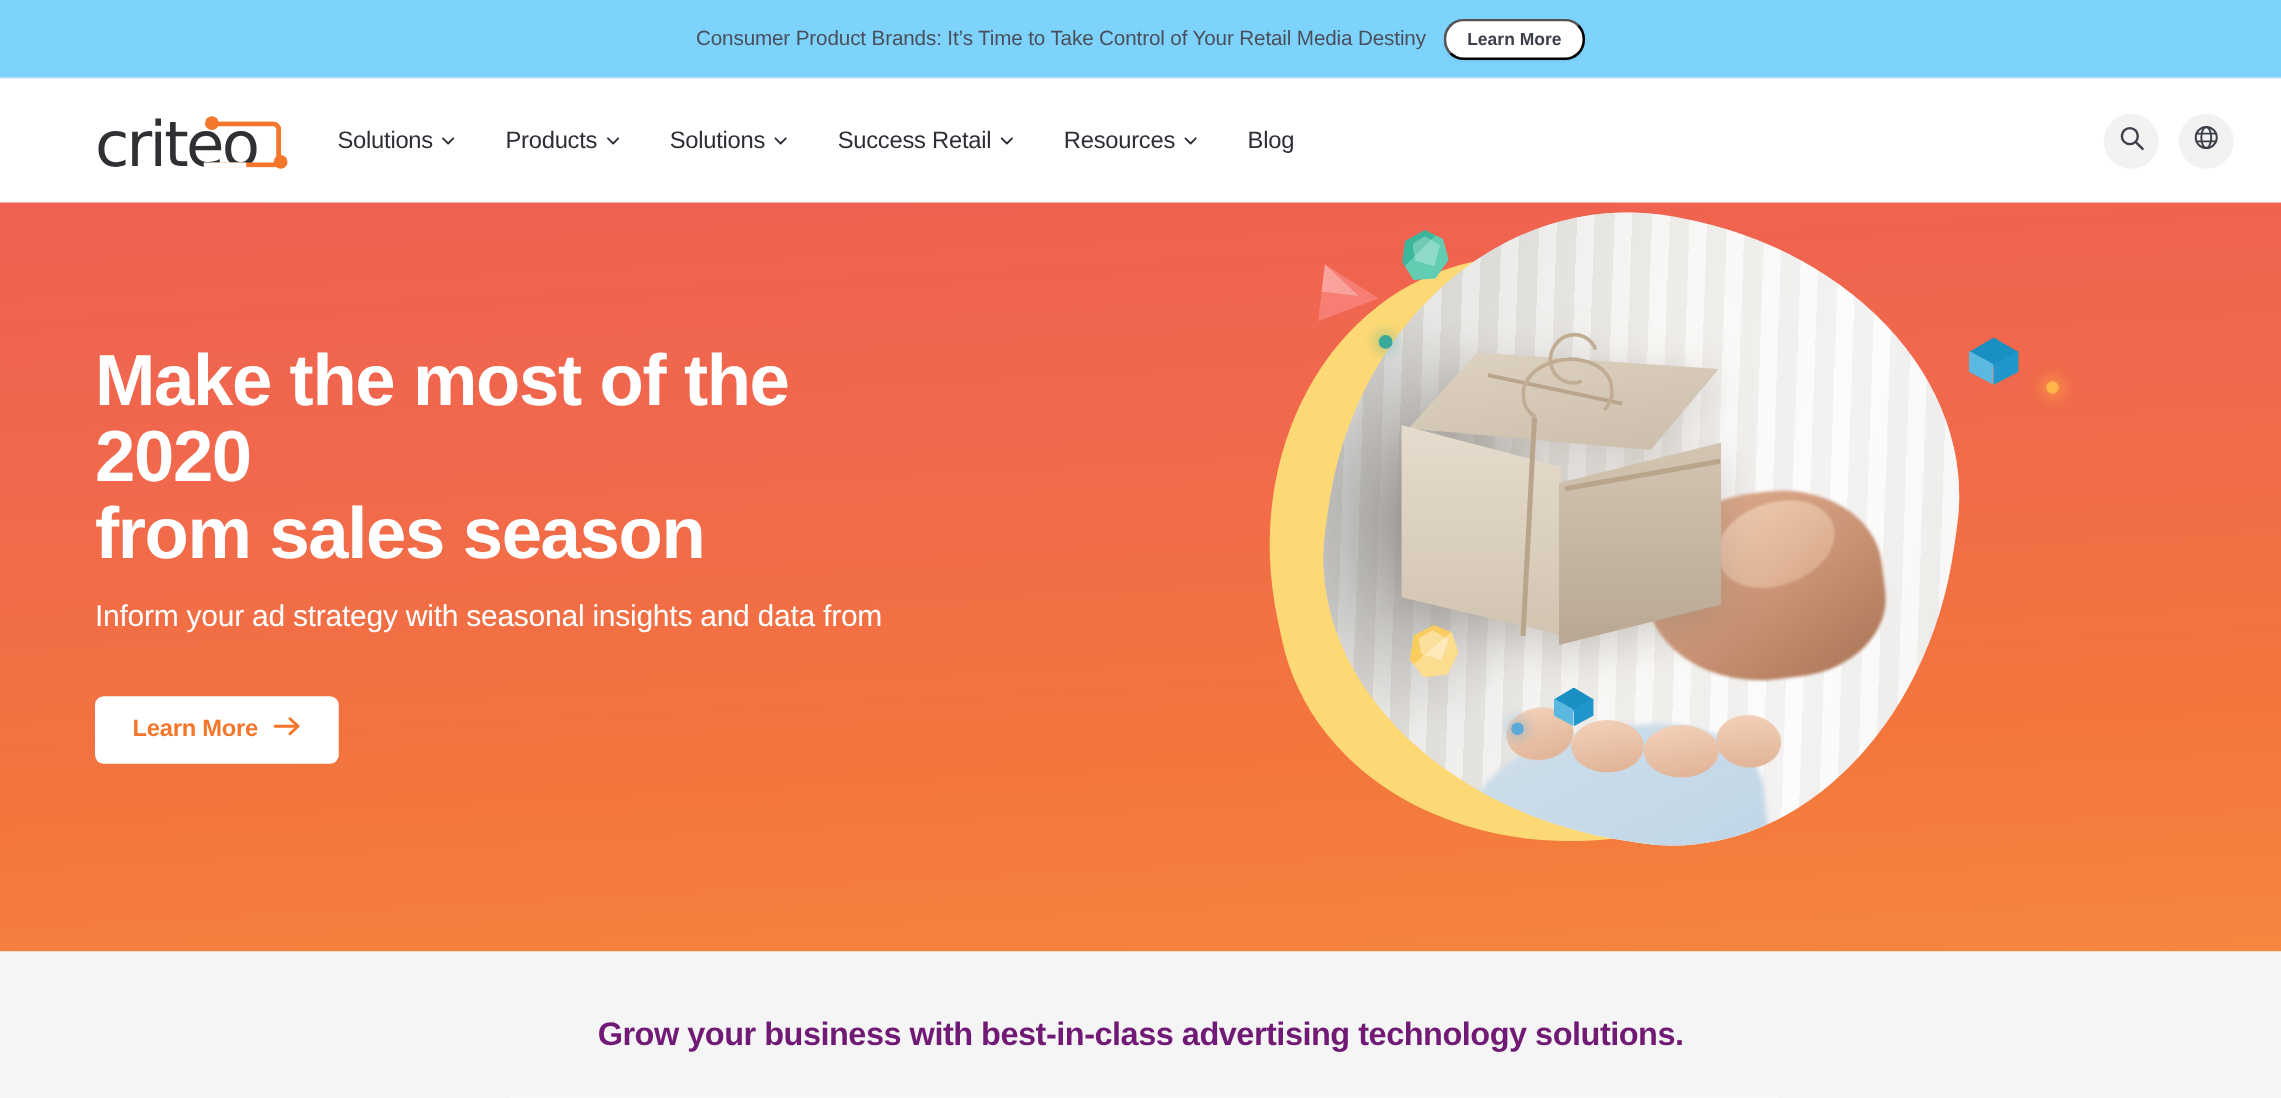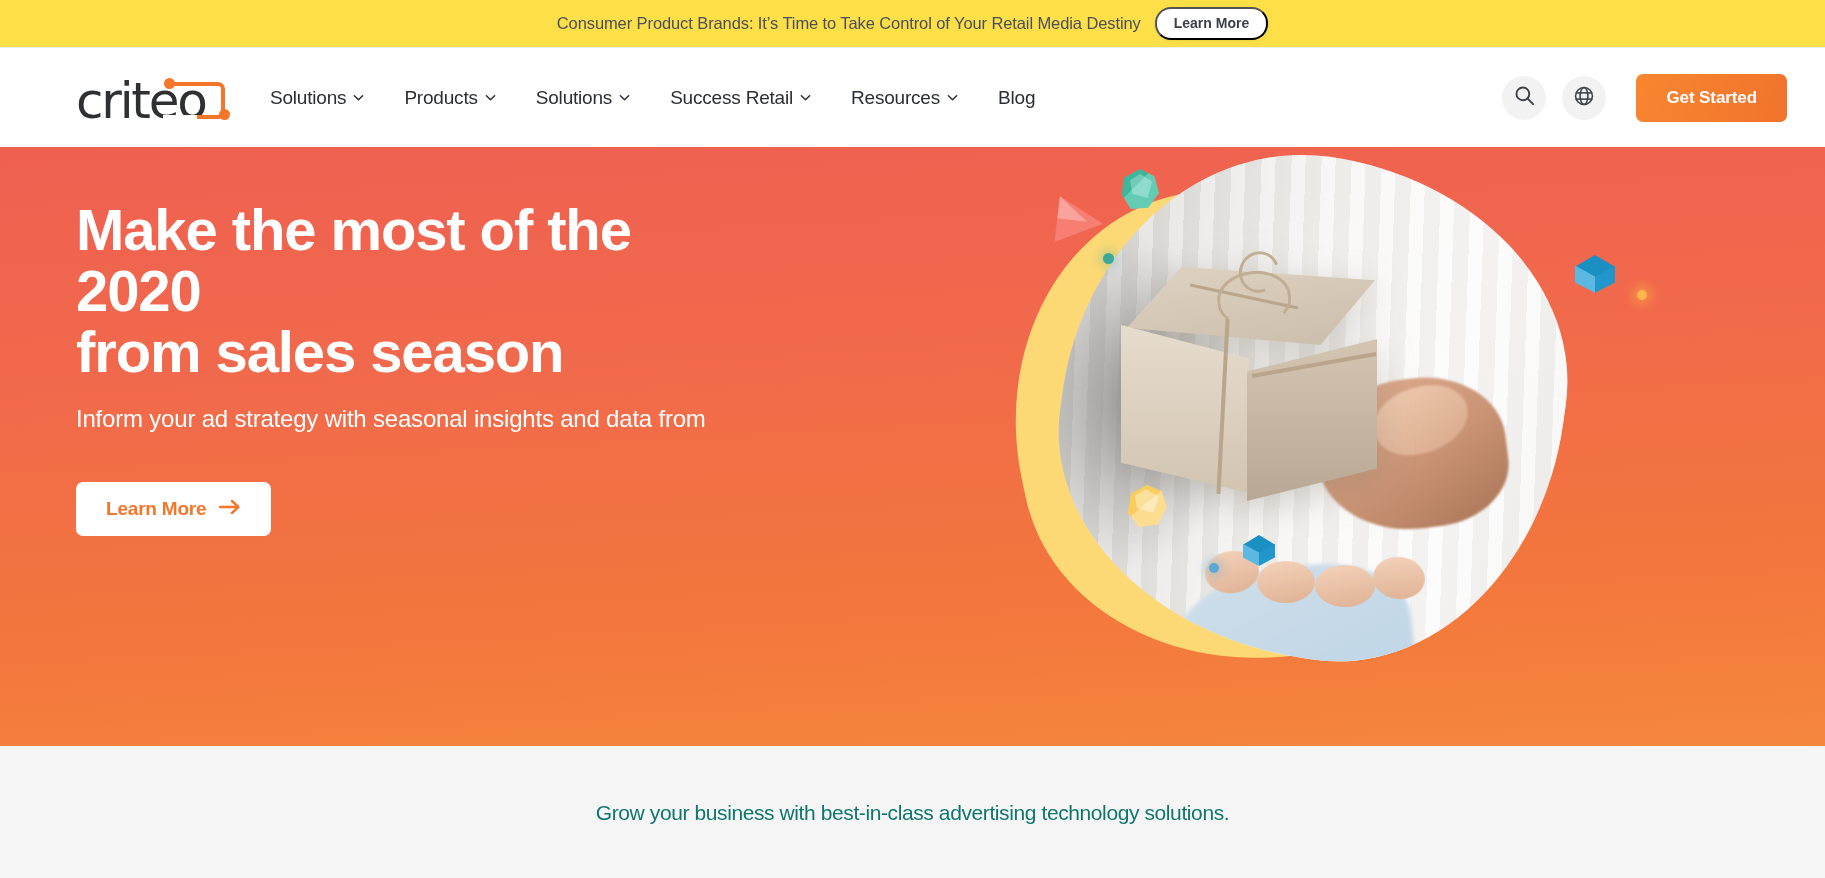--- a/index.html
+++ b/index.html
@@ -8,22 +8,22 @@
     width: 1825px;
     height: 878px;
     overflow: hidden;
     background: #ffffff;
     font-family: "Liberation Sans", sans-serif;
     -webkit-font-smoothing: antialiased;
   }
 
   
   .announcement-bar {
-    height: 48px;
-    background: #fde047;
+    height: 63px;
+    background: #7dd3fc;
     display: flex;
     align-items: center;
     justify-content: center;
     gap: 14px;
     border-bottom: 1px solid #eeeeee;
   }
   .announcement-text {
     font-size: 16.5px;
     color: #4a4f5c;
     letter-spacing: -0.1px;
@@ -180,21 +180,21 @@
   .hero {
     position: relative;
     height: 599px;
     background: linear-gradient(177deg, #ef6051 0%, #f1694c 34%, #f3763c 72%, #f5873f 100%);
     overflow: hidden;
   }
   .hero-inner {
     position: relative;
     height: 100%;
     padding-left: 76px;
-    padding-top: 52px;
+    padding-top: 112px;
     max-width: 900px;
   }
   .hero-title {
     color: #ffffff;
     font-size: 58px;
     line-height: 61px;
     font-weight: bold;
     letter-spacing: -1.1px;
     max-width: 690px;
   }
@@ -490,23 +490,23 @@
 
   
   .bottom-band {
     height: 133px;
     background: #f5f5f5;
     display: flex;
     align-items: center;
     justify-content: center;
   }
   .band-title {
-    font-size: 21px;
-    font-weight: normal;
-    color: #0f766e;
+    font-size: 26px;
+    font-weight: bold;
+    color: #701a75;
     letter-spacing: -0.4px;
   }
 </style>
 </head>
 <body>
 
 <div class="announcement-bar">
   <span class="announcement-text">Consumer Product Brands: It’s Time to Take Control of Your Retail Media Destiny</span>
   <button class="announcement-cta">Learn More</button>
 </div>
@@ -589,21 +589,20 @@
         <svg width="22" height="22" viewBox="0 0 24 24">
           <circle cx="12" cy="12" r="9.2" stroke="#3d4049" stroke-width="1.7" fill="none"></circle>
           <ellipse cx="12" cy="12" rx="4.3" ry="9.2" stroke="#3d4049" stroke-width="1.7" fill="none"></ellipse>
           <line x1="3" y1="8.6" x2="21" y2="8.6" stroke="#3d4049" stroke-width="1.7"></line>
           <line x1="3" y1="15.4" x2="21" y2="15.4" stroke="#3d4049" stroke-width="1.7"></line>
         </svg>
       </span>
     </div>
 
 
-    <button class="btn-solid">Get Started</button>
   </div>
 </div>
 
 <section class="hero">
 
   <div class="hero-inner">
     <h1 class="hero-title">
       <span>Make the most of the 2020</span><br>
       <span>from sales season</span>
     </h1>

